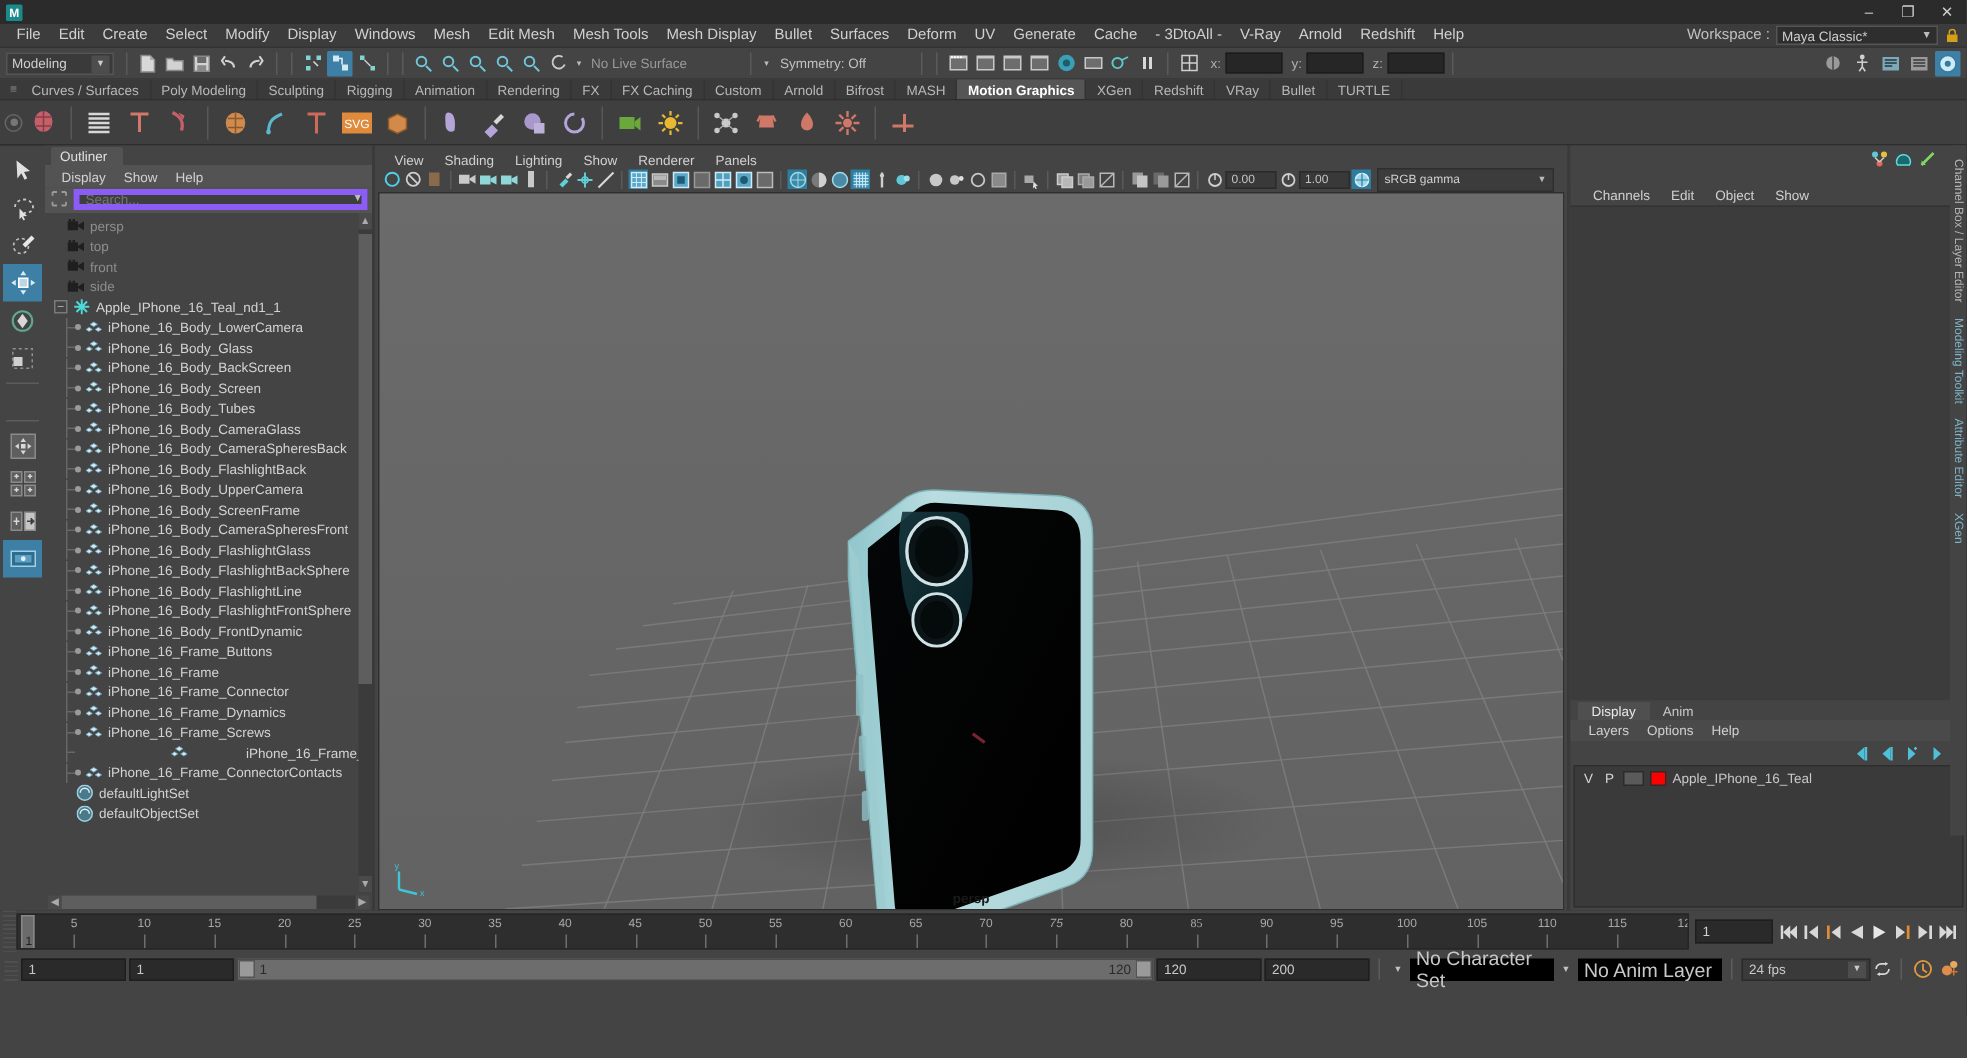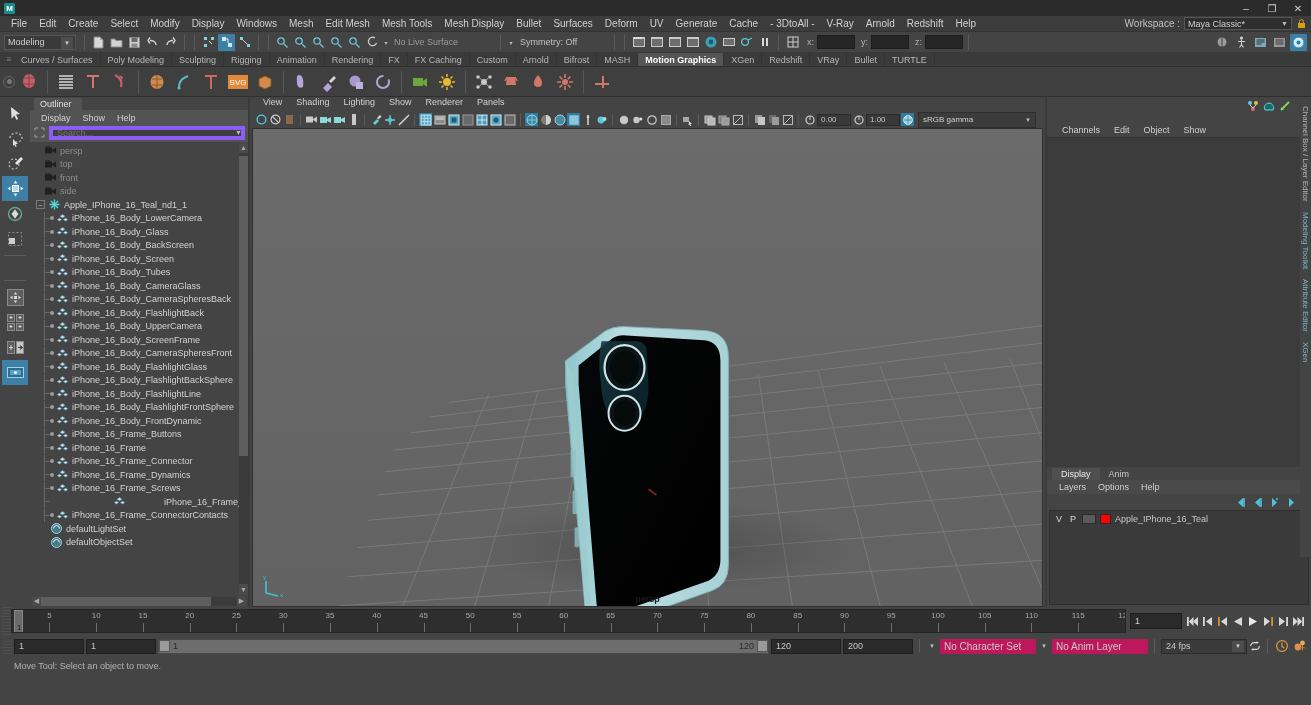--- a/index.html
+++ b/index.html
@@ -155,21 +155,21 @@
   .tlabel { color:#d3d3d3; }
   .tlabel.dim { color:#8d8d8d; }
   .outliner-hscroll { height:12px; background:#444; display:flex; align-items:center; padding:0 2px; }
   .hs-track { flex:1; height:9px; background:#3b3b3b; position:relative; }
   .hs-thumb { position:absolute; left:0; top:0; width:170px; height:9px; background:#5e5e5e; }
   .hs-arrow { width:9px; height:9px; background:#4a4a4a; color:#aaa; font-size:7px;
     display:flex; align-items:center; justify-content:center; }
 
   
   .viewport-col { flex:1; display:flex; flex-direction:column; background:#444; }
-  .vp-menurow { height:15px; display:flex; align-items:flex-start; background:#444; padding-left:6px; }
+  .vp-menurow { height:15px; display:flex; align-items:flex-end; background:#444; padding-left:6px; }
   .vp-menurow .mi { font-size:9px; color:#d0d0d0; padding:0 7px; }
   .vp-toolbar {
     height:15px; background:#444; display:flex; align-items:center; gap:1px; padding-left:5px;
   }
   .vpi { width:13px; height:13px; display:flex; align-items:center; justify-content:center; }
   .vpi.on { background:#2e7d9e; }
   .vp-num { width:34px; height:12px; background:#393939; border:1px solid #2b2b2b;
      font-size:8px; color:#c5c5c5; display:flex; align-items:center; padding-left:3px; }
   .gamma-combo { width:118px; height:16px; background:#3c3c3c; border:1px solid #2e2e2e;
      font-size:8px; color:#d0d0d0; display:flex; align-items:center; padding-left:4px;
@@ -236,21 +236,21 @@
      font-size:9px; color:#c8c8c8; display:flex; align-items:center; padding-left:4px; }
   .range-bar {
     flex:1; height:15px; background:#6d6d6d; border:1px solid #4a4a4a; position:relative;
     display:flex; align-items:center; min-width:40px;
   }
   .range-handle { width:11px; height:12px; background:#9a9a9a; border:1px solid #555; }
   .range-txt { font-size:9px; color:#2a2a2a; padding:0 3px; }
   .rs-sep { width:1px; height:14px; background:#5c5c5c; margin:0 4px; }
   .caret-btn { width:12px; height:15px; display:flex; align-items:center; justify-content:center;
      font-size:7px; color:#c0c0c0; }
-  .charset { width:96px; height:15px; background:#be185d; font-size:10px; color:#c8c8c8;
+  .charset { width:96px; height:15px; background:#000000; font-size:13px; color:#c8c8c8;
      display:flex; align-items:center; padding-left:4px; }
   .fps-combo { width:86px; height:15px; background:#3a3a3a; border:1px solid #2b2b2b;
      font-size:9px; color:#c8c8c8; display:flex; align-items:center; padding-left:4px;
      position:relative; }
   .fps-combo .arrow { position:absolute; right:2px; top:1px; width:12px; height:11px;
      background:#4d4d4d; display:flex; align-items:center; justify-content:center;
      font-size:6px; color:#ccc; }
 
   
   .melrow { height:20px; background:#444; display:flex; align-items:center; gap:3px; padding:0 3px; }
@@ -1575,21 +1575,21 @@
         <div class="ts-lbl" style="left: 49.5798%;">60</div>
         <div class="ts-tick" style="left: 53.7815%;"></div>
         <div class="ts-lbl" style="left: 53.7815%;">65</div>
         <div class="ts-tick" style="left: 57.9832%;"></div>
         <div class="ts-lbl" style="left: 57.9832%;">70</div>
         <div class="ts-tick" style="left: 62.1849%;"></div>
         <div class="ts-lbl" style="left: 62.1849%; font-style: italic;">75</div>
         <div class="ts-tick" style="left: 66.3866%;"></div>
         <div class="ts-lbl" style="left: 66.3866%;">80</div>
         <div class="ts-tick" style="left: 70.5882%;"></div>
-        <div class="ts-lbl" style="left: 70.5882%;">85</div>
+        <div class="ts-lbl" style="left: 70.5882%; font-family: Liberation Serif, serif;">85</div>
         <div class="ts-tick" style="left: 74.7899%;"></div>
         <div class="ts-lbl" style="left: 74.7899%;">90</div>
         <div class="ts-tick" style="left: 78.9916%;"></div>
         <div class="ts-lbl" style="left: 78.9916%;">95</div>
         <div class="ts-tick" style="left: 83.1933%;"></div>
         <div class="ts-lbl" style="left: 83.1933%;">100</div>
         <div class="ts-tick" style="left: 87.395%;"></div>
         <div class="ts-lbl" style="left: 87.395%;">105</div>
         <div class="ts-tick" style="left: 91.5966%;"></div>
         <div class="ts-lbl" style="left: 91.5966%;">110</div>
@@ -1691,16 +1691,13 @@
     <div class="caret-btn" style="width:16px">
       <svg width="14" height="14" viewBox="0 0 14 14">
           <circle cx="5" cy="8" r="3.4" fill="#e08c4a"></circle>
           <circle cx="9.5" cy="4" r="2.4" fill="#e8a860"></circle>
           <path d="M9.5 6.4v5M7 8.8h5" stroke="#cc7a30"></path>
         </svg>
       </div>
   </div>
 
 
-  <div class="hintrow">
-    <div class="hint-txt">Move Tool: Select an object to move.</div>
-  </div>
 </div>
 
 </body></html>

